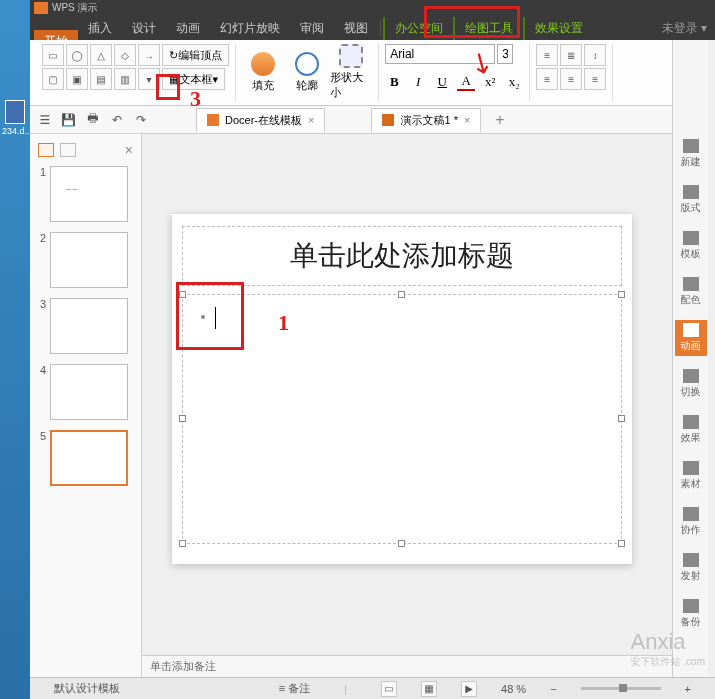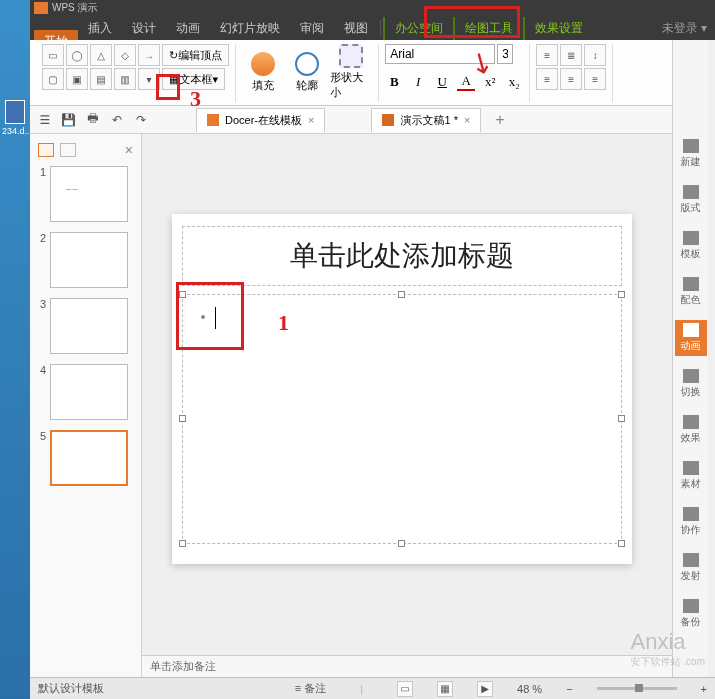--- a/index.html
+++ b/index.html
@@ -55,21 +55,21 @@
 .canvas-area { position: absolute; left: 142px; top: 134px; right: 36px; bottom: 44px; background: #efefef; overflow: hidden; }
 .slide { position: absolute; left: 30px; top: 80px; width: 460px; height: 350px; background: #fff; box-shadow: 0 2px 8px rgba(0,0,0,.2); }
 .title-box { position: absolute; left: 10px; top: 12px; right: 10px; height: 60px; border: 1px dashed #bbb; display: flex; align-items: center; justify-content: center; font-size: 28px; font-family: SimSun; color: #222; }
 .content-box { position: absolute; left: 10px; top: 80px; right: 10px; bottom: 20px; border: 1px dashed #bbb; }
 .handle { position: absolute; width: 7px; height: 7px; background: #fff; border: 1px solid #888; }
 .cursor-line { position: absolute; left: 32px; top: 12px; width: 1px; height: 22px; background: #000; }
 .bullet { position: absolute; left: 18px; top: 20px; width: 4px; height: 4px; background: #888; border-radius: 50%; }
 
 .notes-bar { position: absolute; left: 142px; right: 36px; bottom: 22px; height: 22px; background: #f7f7f7; border-top: 1px solid #ccc; padding: 3px 8px; font-size: 11px; color: #666; cursor: text; }
 
-.status-bar { position: absolute; left: 30px; right: 0; bottom: 0; height: 22px; background: #e8e8e8; border-top: 1px solid #c0c0c0; display: flex; align-items: center; padding: 0 8px; font-size: 11px; color: #555; }
+.status-bar { position: absolute; left: 30px; right: 0; bottom: 0; height: 22px; background: #e8e8e8; border-top: 1px solid #c0c0c0; display: flex; align-items: center; padding: 0 24px; font-size: 11px; color: #555; }
 .status-bar .sep2 { margin: 0 10px; color: #bbb; }
 .status-bar .right-grp { margin-left: auto; display: flex; align-items: center; gap: 24px; }
 .zoom-track { width: 80px; height: 3px; background: #bbb; position: relative; }
 .zoom-thumb { position: absolute; left: 38px; top: -3px; width: 8px; height: 8px; background: #888; }
 
 .side-panel { position: absolute; right: 7px; top: 40px; width: 36px; bottom: 22px; background: #f5f5f5; border-left: 1px solid #ccc; display: flex; flex-direction: column; align-items: center; padding-top: 96px; gap: 10px; }
 .sp-item { width: 32px; display: flex; flex-direction: column; align-items: center; font-size: 10px; color: #666; cursor: pointer; padding: 3px 0; }
 .sp-item.active { background: #e87a30; color: #fff; }
 .sp-ico { width: 16px; height: 14px; background: #888; margin-bottom: 2px; }
 .sp-item.active .sp-ico { background: #fff; }

